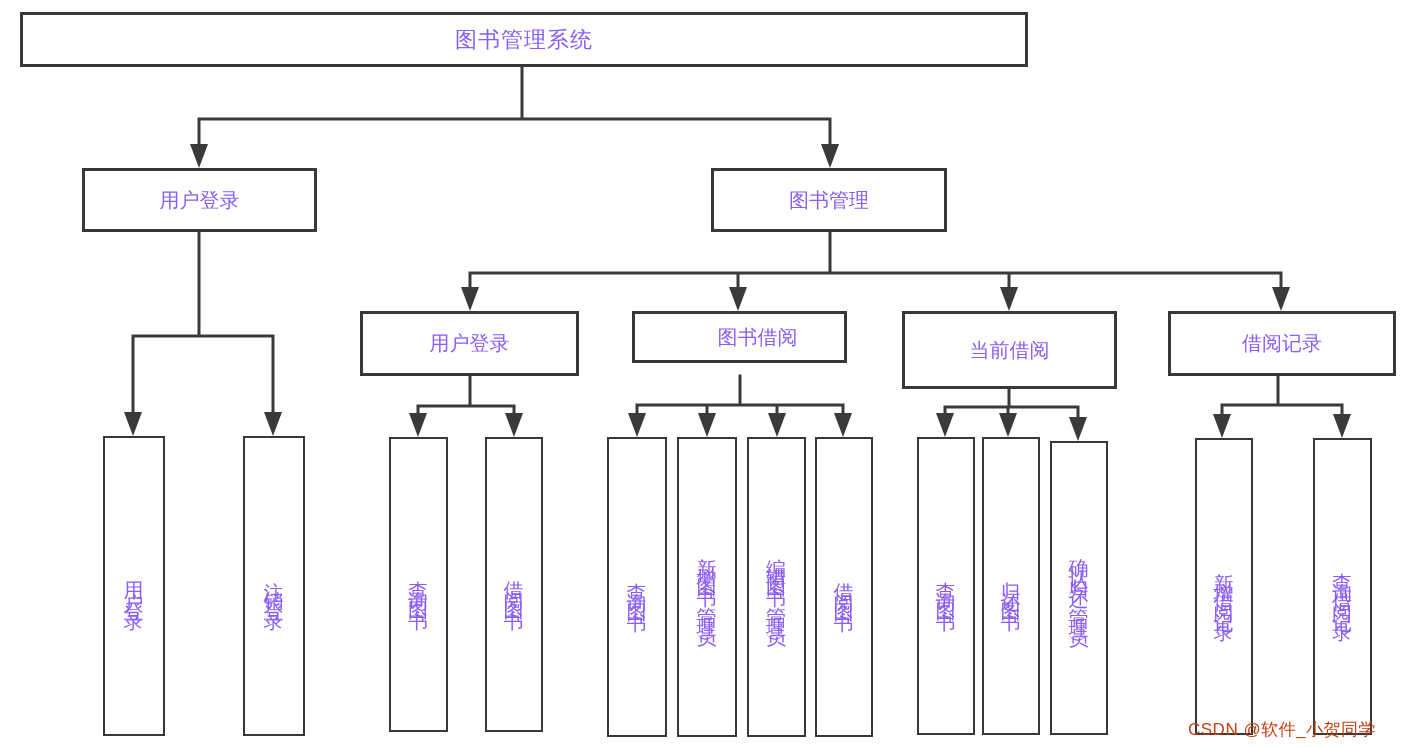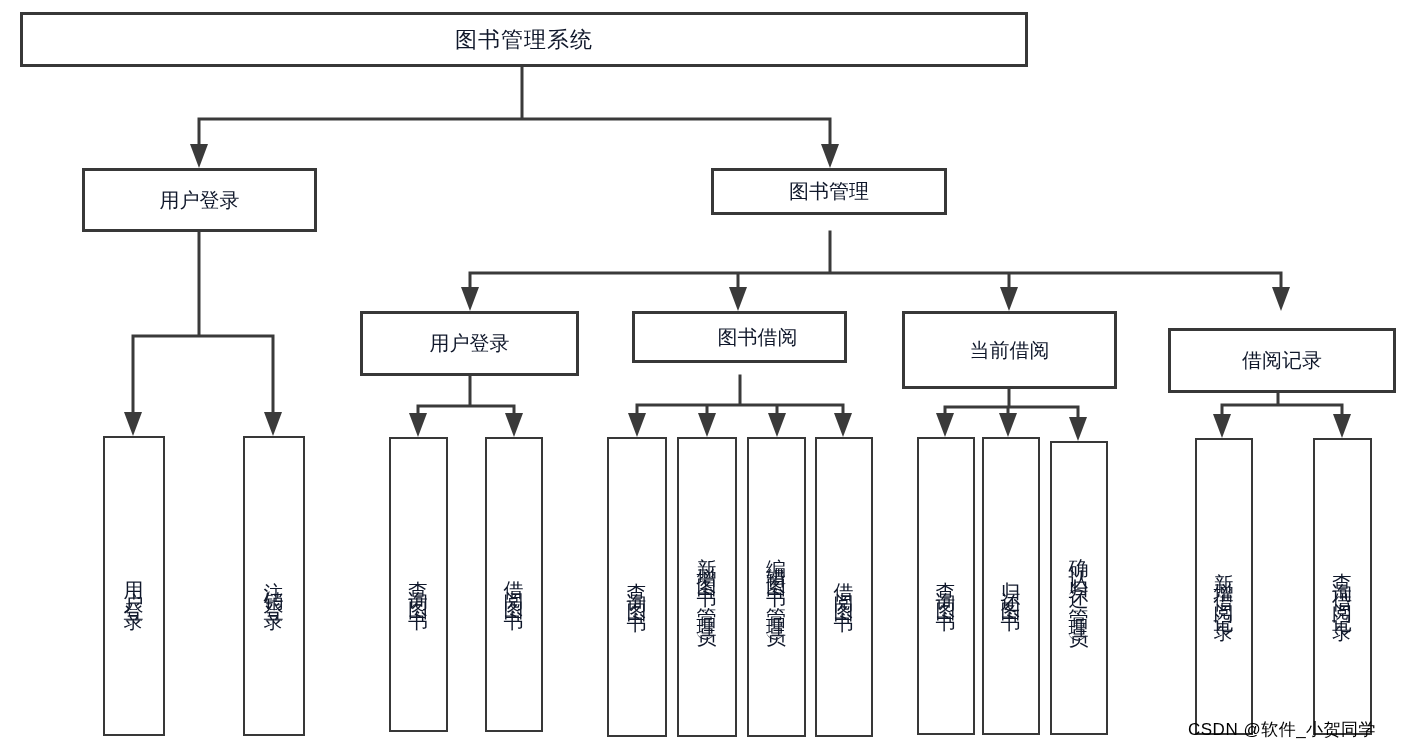--- a/index.html
+++ b/index.html
@@ -27,38 +27,38 @@
   .connectors polygon { fill: #3a3a3a; stroke: none; }
   .box {
     position: absolute;
     box-sizing: border-box;
     background: #ffffff;
     border: 3px solid #383838;
     display: flex;
     align-items: center;
     justify-content: center;
     font-size: 20px;
-    color: #0f172a;
+    color: #8b5cf6;
     white-space: nowrap;
   }
   .box.root { font-size: 22px; letter-spacing: 1px; }
   .box.v {
     border-width: 2px;
     writing-mode: vertical-rl;
     text-orientation: mixed;
     letter-spacing: 10px;
     line-height: 1.1;
     white-space: normal;
   }
   .watermark {
     position: absolute;
     left: 1188px;
     top: 718px;
     font-size: 17px;
-    color: #000000;
+    color: #c2410c;
     letter-spacing: 0.5px;
     z-index: 5;
     white-space: nowrap;
   }
 </style>
 </head>
 <body>
 
 <div class="canvas">
 
@@ -88,26 +88,26 @@
     <polygon points="936,413 954,413 945,437"></polygon>
     <polygon points="999,413 1017,413 1008,437"></polygon>
     <polygon points="1069,417 1087,417 1078,441"></polygon>
     <polygon points="1213,414 1231,414 1222,438"></polygon>
     <polygon points="1333,414 1351,414 1342,438"></polygon>
   </svg>
 
   <div class="box root" style="left:20px; top:12px; width:1008px; height:55px;">图书管理系统</div>
 
   <div class="box" style="left:82px; top:168px; width:235px; height:64px;">用户登录</div>
-  <div class="box" style="left:711px; top:168px; width:236px; height:47px;">图书管理</div>
+  <div class="box" style="left:711px; top:168px; width:236px; height:64px;">图书管理</div>
 
   <div class="box" style="left:360px; top:311px; width:219px; height:65px;">用户登录</div>
   <div class="box" style="left:632px; top:311px; width:215px; height:52px;padding-left:36px;">图书借阅</div>
   <div class="box" style="left:902px; top:311px; width:215px; height:78px;">当前借阅</div>
-  <div class="box" style="left:1168px; top:328px; width:228px; height:65px;">借阅记录</div>
+  <div class="box" style="left:1168px; top:311px; width:228px; height:65px;">借阅记录</div>
 
   <div class="box v" style="left:103px; top:436px; width:62px; height:300px;">用户登录</div>
   <div class="box v" style="left:243px; top:436px; width:62px; height:300px;">注销登录</div>
 
   <div class="box v" style="left:389px; top:437px; width:59px; height:295px;">查询图书</div>
   <div class="box v" style="left:485px; top:437px; width:58px; height:295px;">借阅图书</div>
 
   <div class="box v" style="left:607px; top:437px; width:60px; height:300px;">查询图书</div>
   <div class="box v" style="left:677px; top:437px; width:60px; height:300px;">新增图书（管理员）</div>
   <div class="box v" style="left:747px; top:437px; width:59px; height:300px;">编辑图书（管理员）</div>

